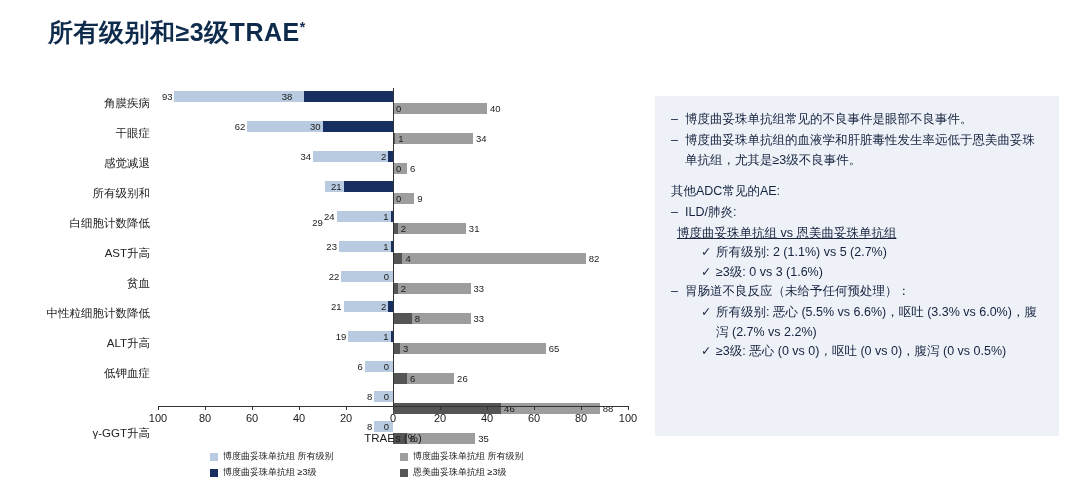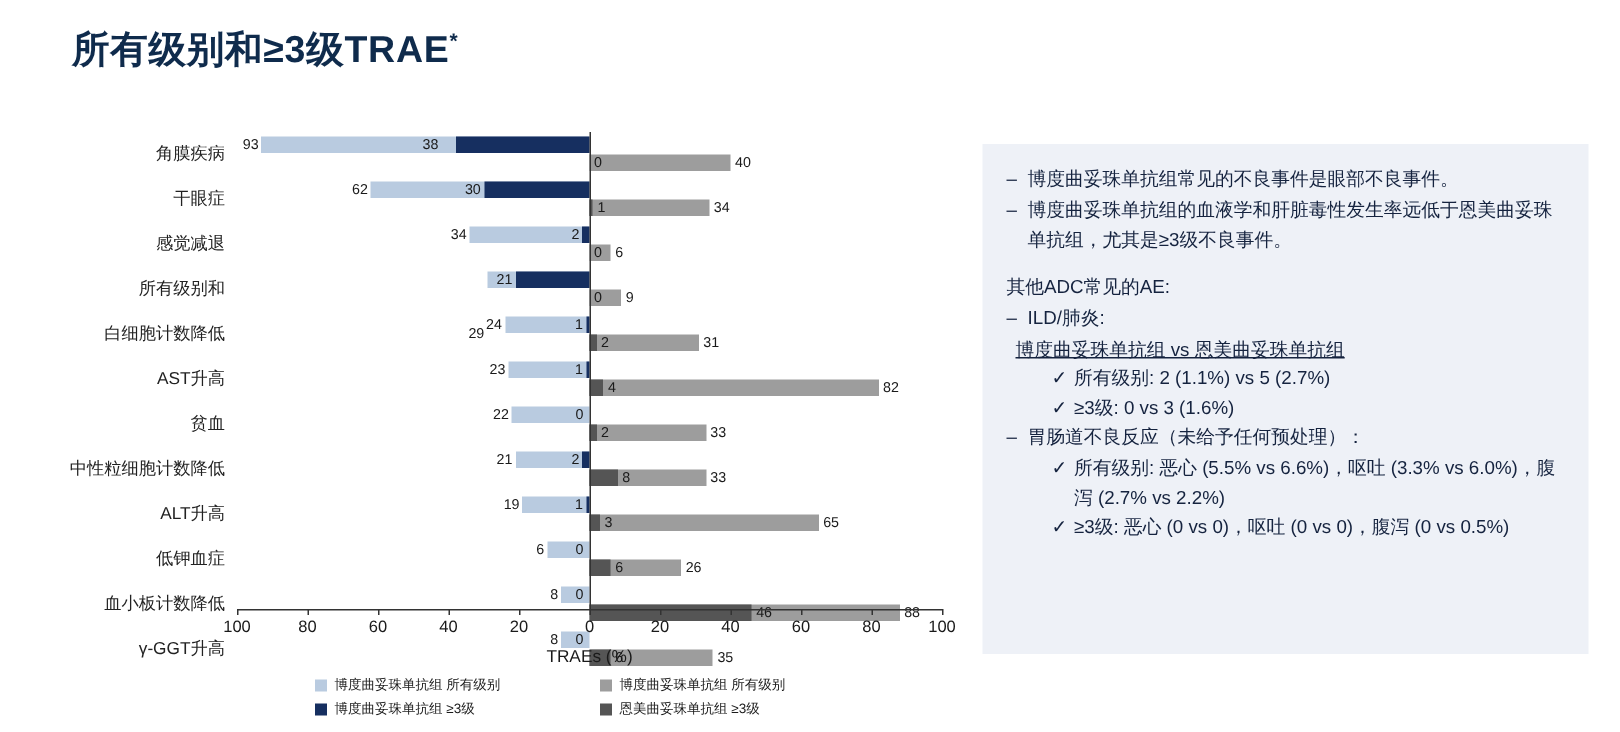--- a/index.html
+++ b/index.html
@@ -280,21 +280,20 @@
             <div class="bar upper v-left-all" style="left: 206.8px; width: 28.2px;"></div>
             <div class="val upper" style="left: 184.8px; width: 20px; text-align: right;">6</div>
             <div class="val upper" style="left: 211px; width: 20px; text-align: right;">0</div>
             <div class="bar lower v-right-all" style="left: 235px; width: 61.1px;"></div>
             <div class="val lower" style="left: 299.1px;">26</div>
             <div class="bar lower v-right-g3" style="left: 235px; width: 14.1px;"></div>
             <div class="val lower" style="left: 252.1px;">6</div>
           </div>
         </div>
         <div class="row">
-          <div class="cat-label">血小板计数降低</div>
           <div class="plot">
             <div class="bar upper v-left-all" style="left: 216.2px; width: 18.8px;"></div>
             <div class="val upper" style="left: 194.2px; width: 20px; text-align: right;">8</div>
             <div class="val upper" style="left: 211px; width: 20px; text-align: right;">0</div>
             <div class="bar lower v-right-all" style="left: 235px; width: 206.8px;"></div>
             <div class="val lower" style="left: 444.8px;">88</div>
             <div class="bar lower v-right-g3" style="left: 235px; width: 108.1px;"></div>
             <div class="val lower" style="left: 346.1px;">46</div>
           </div>
         </div>

